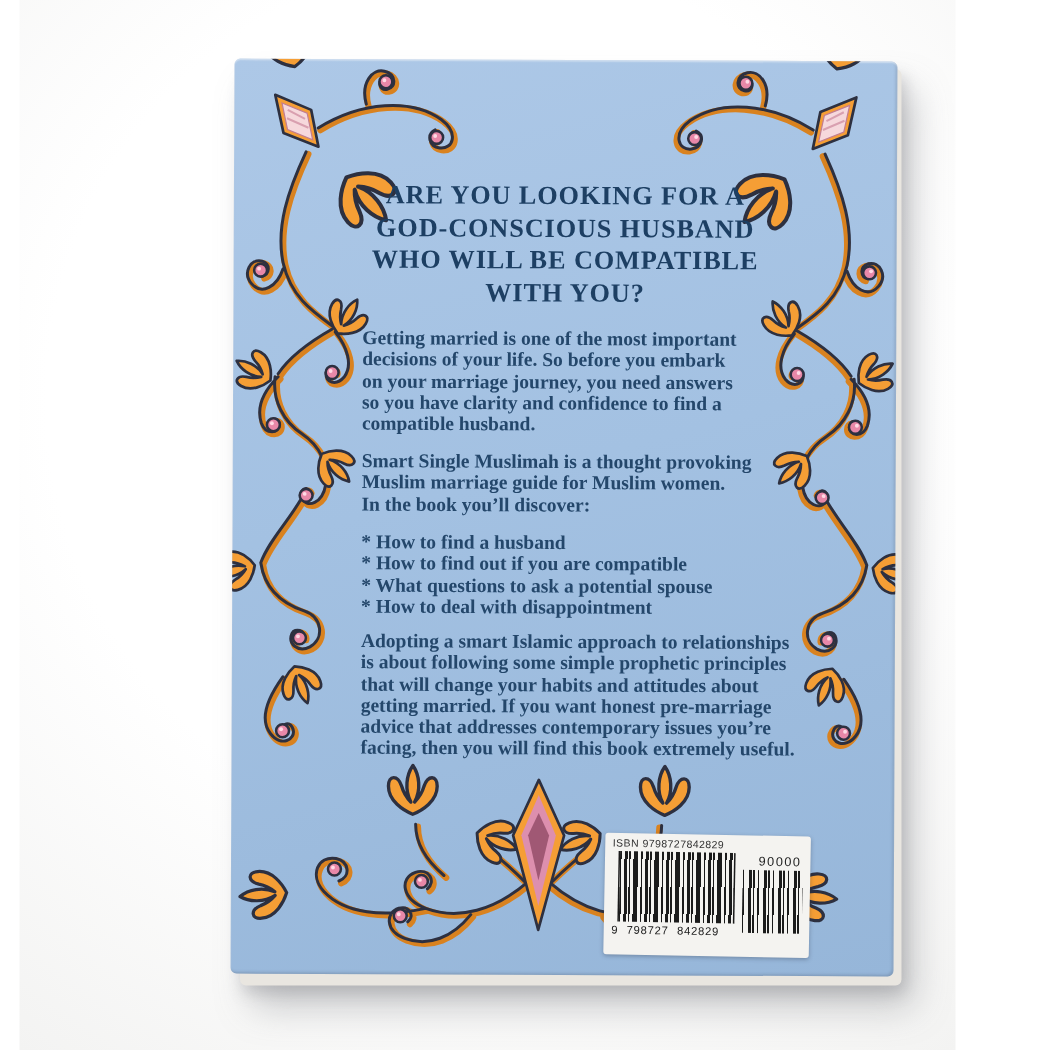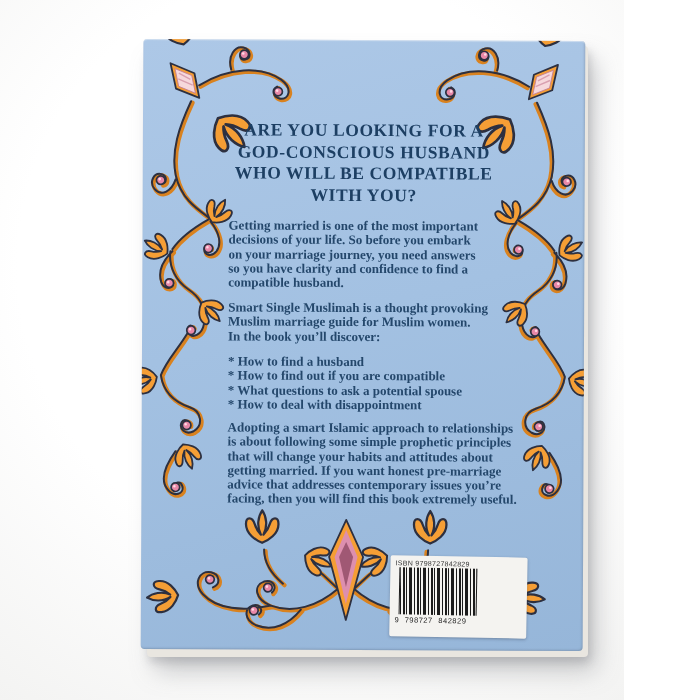--- a/index.html
+++ b/index.html
@@ -7,20 +7,21 @@
     --headline-navy:#1d3f63; --text-navy:#24476b;
     --orange:#f59e35; --orange-deep:#d9821f; --outline:#2d3040;
     --pink:#e888a8; --kite-pale:#f6d8dc; --kite-mid:#dd8fae; --kite-deep:#a05874;
     --label-bg:#f4f3f0; --bar-color:#1b1b1b;
   }
   html,body{margin:0;padding:0;}
   .stage{
     position:relative;width:624px;height:700px;overflow:hidden;
     background:radial-gradient(circle at 50% 38%, #ffffff 55%, #f3f3f2 100%);
     font-family:"Liberation Serif", serif;
+    margin-left:13px;
   }
   .book-pages{
     position:absolute;left:147px;top:46px;width:441px;height:611px;
     background:#e9e6e0;border-radius:4px;
     box-shadow:8px 14px 24px rgba(110,112,118,.35), 2px 5px 10px rgba(110,112,118,.28);
   }
   .book{
     position:absolute;left:142px;top:40px;width:442px;height:610px;
     background:linear-gradient(165deg,var(--cover-top) 0%,var(--cover-mid) 45%,var(--cover-bottom) 100%);
     border-radius:4px;overflow:hidden;
@@ -199,17 +200,21 @@
 advice that addresses contemporary issues you’re
 facing, then you will find this book extremely useful.</div>
 
     <div class="barcode">
       <div class="isbn-line">ISBN 9798727842829</div>
       <div class="bar-row">
         <div class="main-bc">
           <div class="bars-main"></div>
           <div class="digits">9 798727 842829</div>
         </div>
+        <div class="supp-bc">
+          <div class="price-code">90000</div>
+          <div class="bars-supp"></div>
+        </div>
       </div>
     </div>
 
   </div>
 </div>
 
 </body></html>

